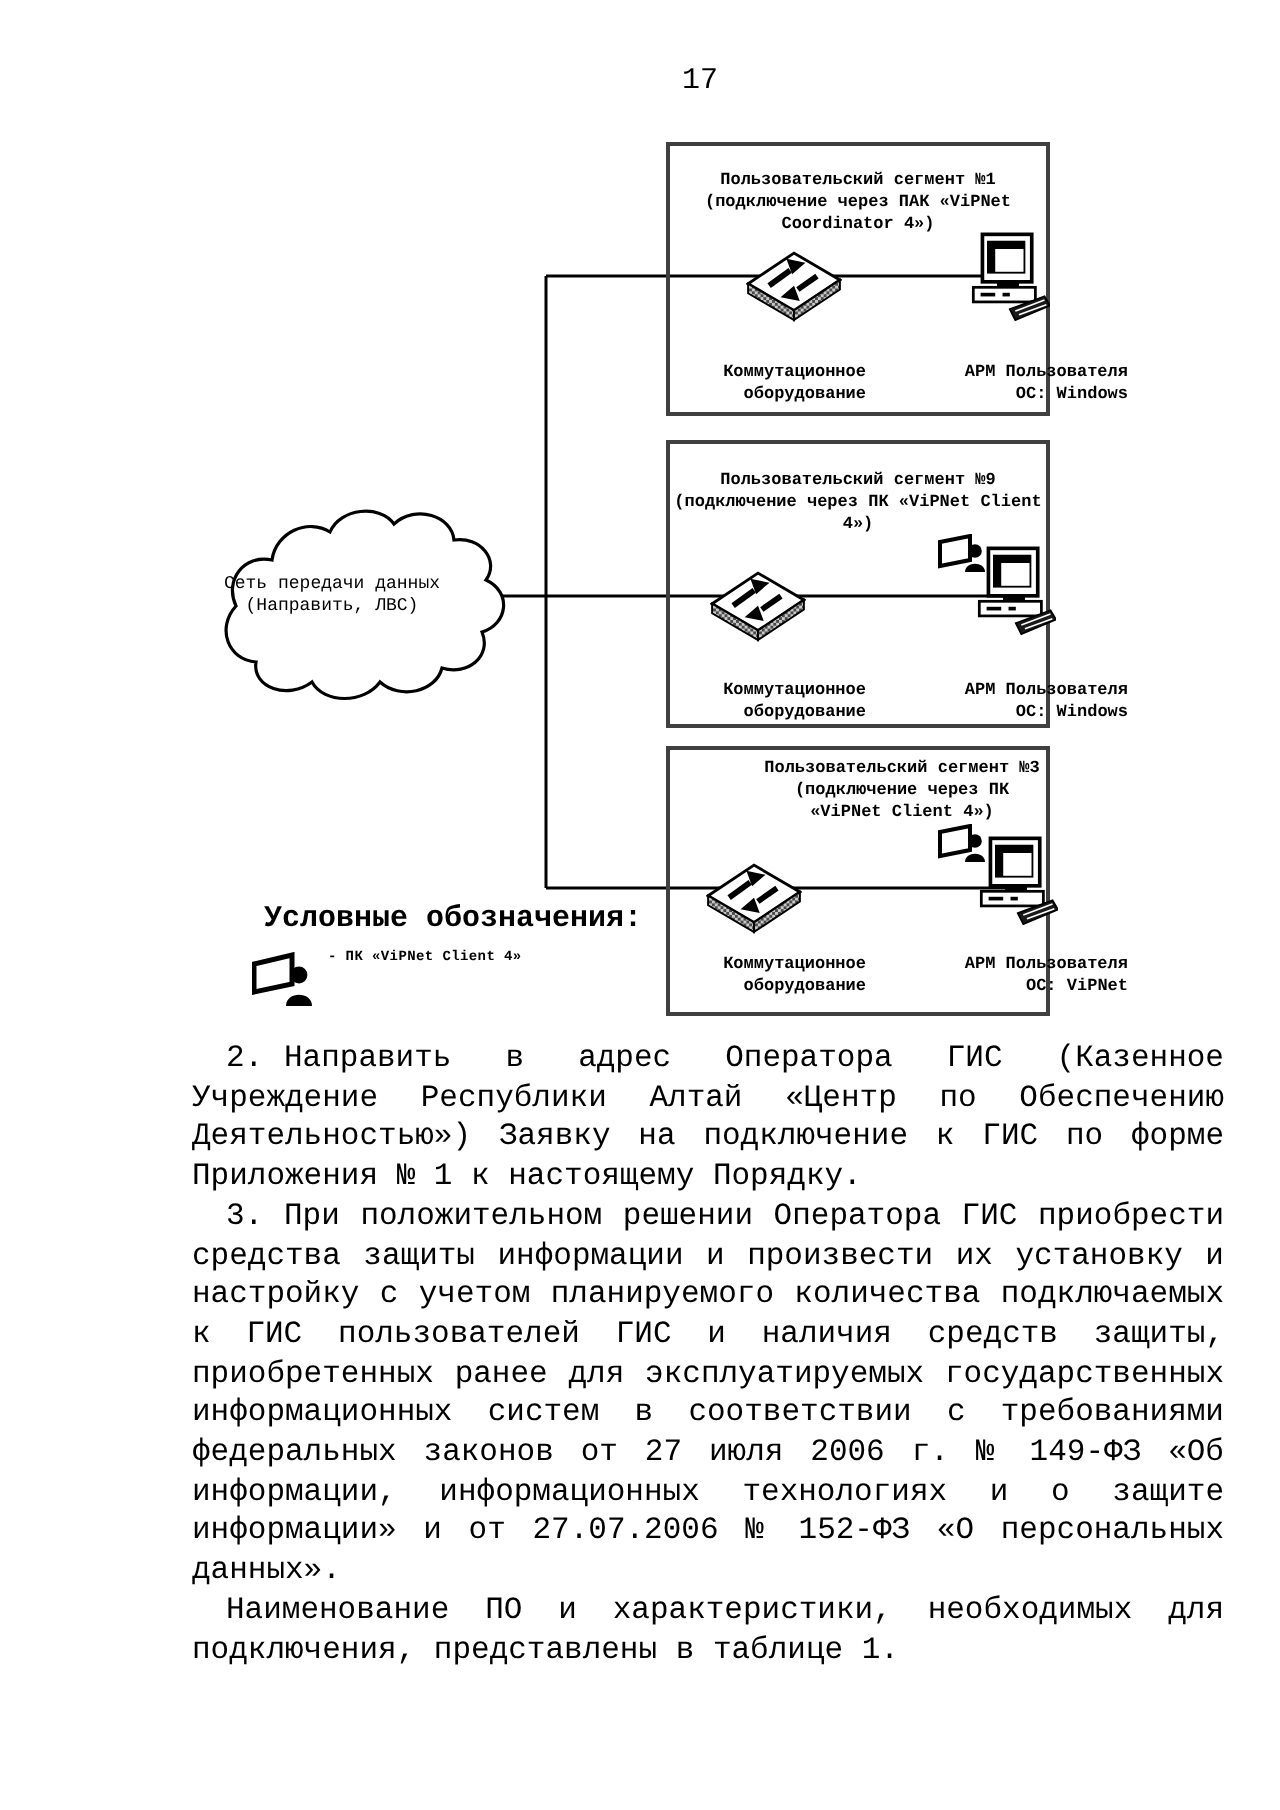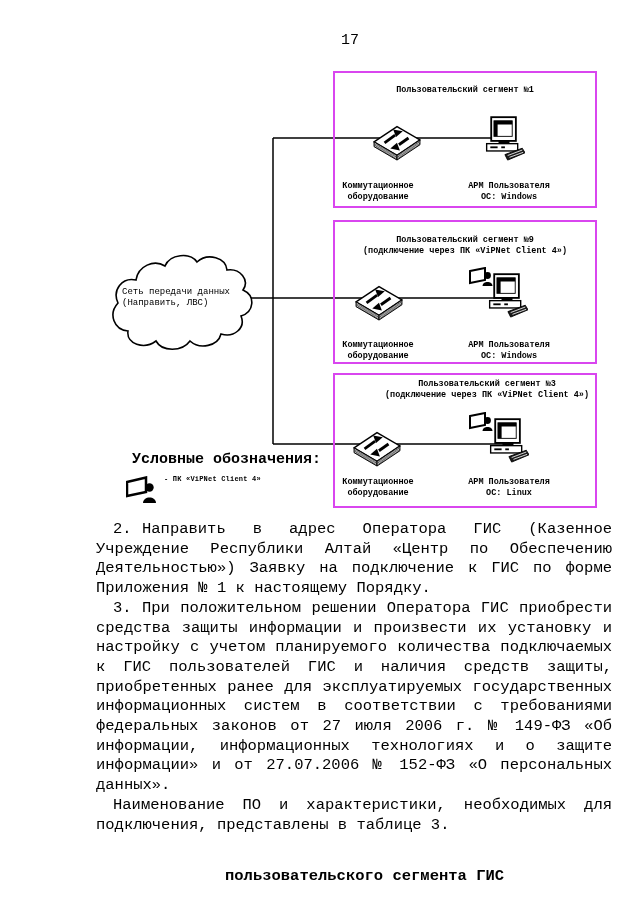--- a/index.html
+++ b/index.html
@@ -2,34 +2,34 @@
 <html><head>
 <meta charset="utf-8">
 <style>
   html,body{margin:0;padding:0;background:#fff;}
   .page{position:relative;width:640px;height:905px;background:#fff;overflow:hidden;
         font-family:Liberation Mono, monospace;color:#000;}
   .pageno{position:absolute;top:32px;left:60px;right:0;text-align:center;font-size:15px;}
 
   
   .diagram-svg{position:absolute;left:0;top:0;pointer-events:none;}
-  .segment{position:absolute;left:333px;width:264px;border:2px solid #d946ef;box-sizing:border-box;background:transparent;}
+  .segment{position:absolute;left:333px;width:192px;border:2px solid #404040;box-sizing:border-box;background:transparent;}
   .seg1{top:71px;height:137px;}
   .seg2{top:220px;height:144px;}
   .seg3{top:373px;height:135px;}
   .seg-title{position:absolute;left:0;right:0;text-align:center;font-weight:bold;
              font-size:8.5px;line-height:11px;}
   .seg1 .seg-title{top:12px;} .seg2 .seg-title{top:13px;} .seg3 .seg-title{top:4px;margin-left:44px;}
   .dev-icon{position:absolute;}
-  .dev-label{position:absolute;text-align:center;font-size:8.5px;font-weight:600;line-height:10.5px;width:110px;}
+  .dev-label{position:absolute;text-align:right;font-size:8.5px;font-weight:600;line-height:10.5px;width:110px;}
   .sw-label{left:-12px;}
   .arm-label{left:119px;}
   .seg1 .dev-label{top:108px;} .seg2 .dev-label{top:118px;} .seg3 .dev-label{top:102px;}
 
-  .cloud-label{position:absolute;left:122px;top:287px;width:124px;text-align:left;
+  .cloud-label{position:absolute;left:104px;top:287px;width:124px;text-align:center;
                font-size:9px;line-height:11px;}
   .legend-title{position:absolute;left:132px;top:451px;font-size:15px;font-weight:bold;}
   .legend-icon{position:absolute;left:126px;top:476px;}
   .legend-item{position:absolute;left:164px;top:475px;font-size:7px;font-weight:bold;letter-spacing:.2px;}
 
   
   .text-block{position:absolute;left:96px;top:520px;width:516px;font-size:15.5px;
               line-height:19.7px;text-align:justify;}
   .text-block p{margin:0;text-indent:17px;}
   .pnum{display:inline-block;width:29px;text-indent:0;}
@@ -62,20 +62,21 @@
   </svg>
 
   <div class="cloud-label">
     <div>Сеть передачи данных</div>
     <div>(Направить, ЛВС)</div>
   </div>
 
   <div class="segment seg1">
     <div class="seg-title">
       <div>Пользовательский сегмент №1</div>
+      <div>(подключение через ПАК «ViPNet Coordinator 4»)</div>
     </div>
     <svg class="dev-icon" style="left:38px;top:44px;" width="48" height="44" viewBox="0 0 50 46">
       <defs>
           <pattern id="d0" width="3" height="3" patternUnits="userSpaceOnUse">
         <rect width="3" height="3" fill="#c9c9c9"></rect>
             <rect width="1.5" height="1.5" fill="#4a4a4a"></rect>
         <rect x="1.5" y="1.5" width="1.5" height="1.5" fill="#4a4a4a"></rect>
           </pattern>
         </defs>
       <polygon points="1,26 25,10 49,24 25,40" fill="#fff" stroke="#000" stroke-width="1.5"></polygon>
@@ -190,35 +191,34 @@
         <rect x="20" y="33" width="4" height="2" fill="#000"></rect>
       <polygon points="24,42 43,35 46,40 27,48" fill="#1a1a1a" stroke="#000"></polygon>
       <path d="M27,43 l16,-6 M29,45 l15,-5.5" stroke="#fff" stroke-width="0.9"></path>
     </svg>
     <div class="dev-label sw-label">
       <div>Коммутационное</div>
       <div>оборудование</div>
     </div>
     <div class="dev-label arm-label">
       <div>АРМ Пользователя</div>
-      <div>ОС: Linux</div>
+      <div>ОС: ViPNet</div>
     </div>
   </div>
 
   <div class="legend-title">Условные обозначения:</div>
   <svg class="legend-icon" width="30" height="27" viewBox="0 0 30 27">
     <polygon points="1,6 20,1.5 20,16 1,20" fill="#fff" stroke="#000" stroke-width="2.5"></polygon>
     <circle cx="23.5" cy="11.5" r="4.2" fill="#000"></circle>
     <path d="M17,27 C17,19.5 30,19.5 30,27 Z" fill="#000"></path>
   </svg>
   <div class="legend-item">- ПК «ViPNet Client 4»</div>
 
   <div class="text-block">
     <p><span class="pnum">2.</span><span>Направить в адрес Оператора ГИС (Казенное Учреждение Республики Алтай «Центр по Обеспечению Деятельностью») Заявку на подключение к ГИС по форме Приложения № 1 к настоящему Порядку.</span></p>
     <p><span class="pnum">3.</span><span>При положительном решении Оператора ГИС приобрести средства защиты информации и произвести их установку и настройку с учетом планируемого количества подключаемых к ГИС пользователей ГИС и наличия средств защиты, приобретенных ранее для эксплуатируемых государственных информационных систем в соответствии с требованиями федеральных законов от 27 июля 2006 г. № 149-ФЗ «Об информации, информационных технологиях и о защите информации» и от 27.07.2006 № 152-ФЗ «О персональных данных».</span></p>
-    <p><span>Наименование ПО и характеристики, необходимых для подключения, представлены в таблице 3.</span></p>
+    <p><span>Наименование ПО и характеристики, необходимых для подключения, представлены в таблице 1.</span></p>
 
     <div class="caption">
-      <div class="cap2">пользовательского сегмента ГИС</div>
     </div>
   </div>
 
 </div>
 
 </body></html>

